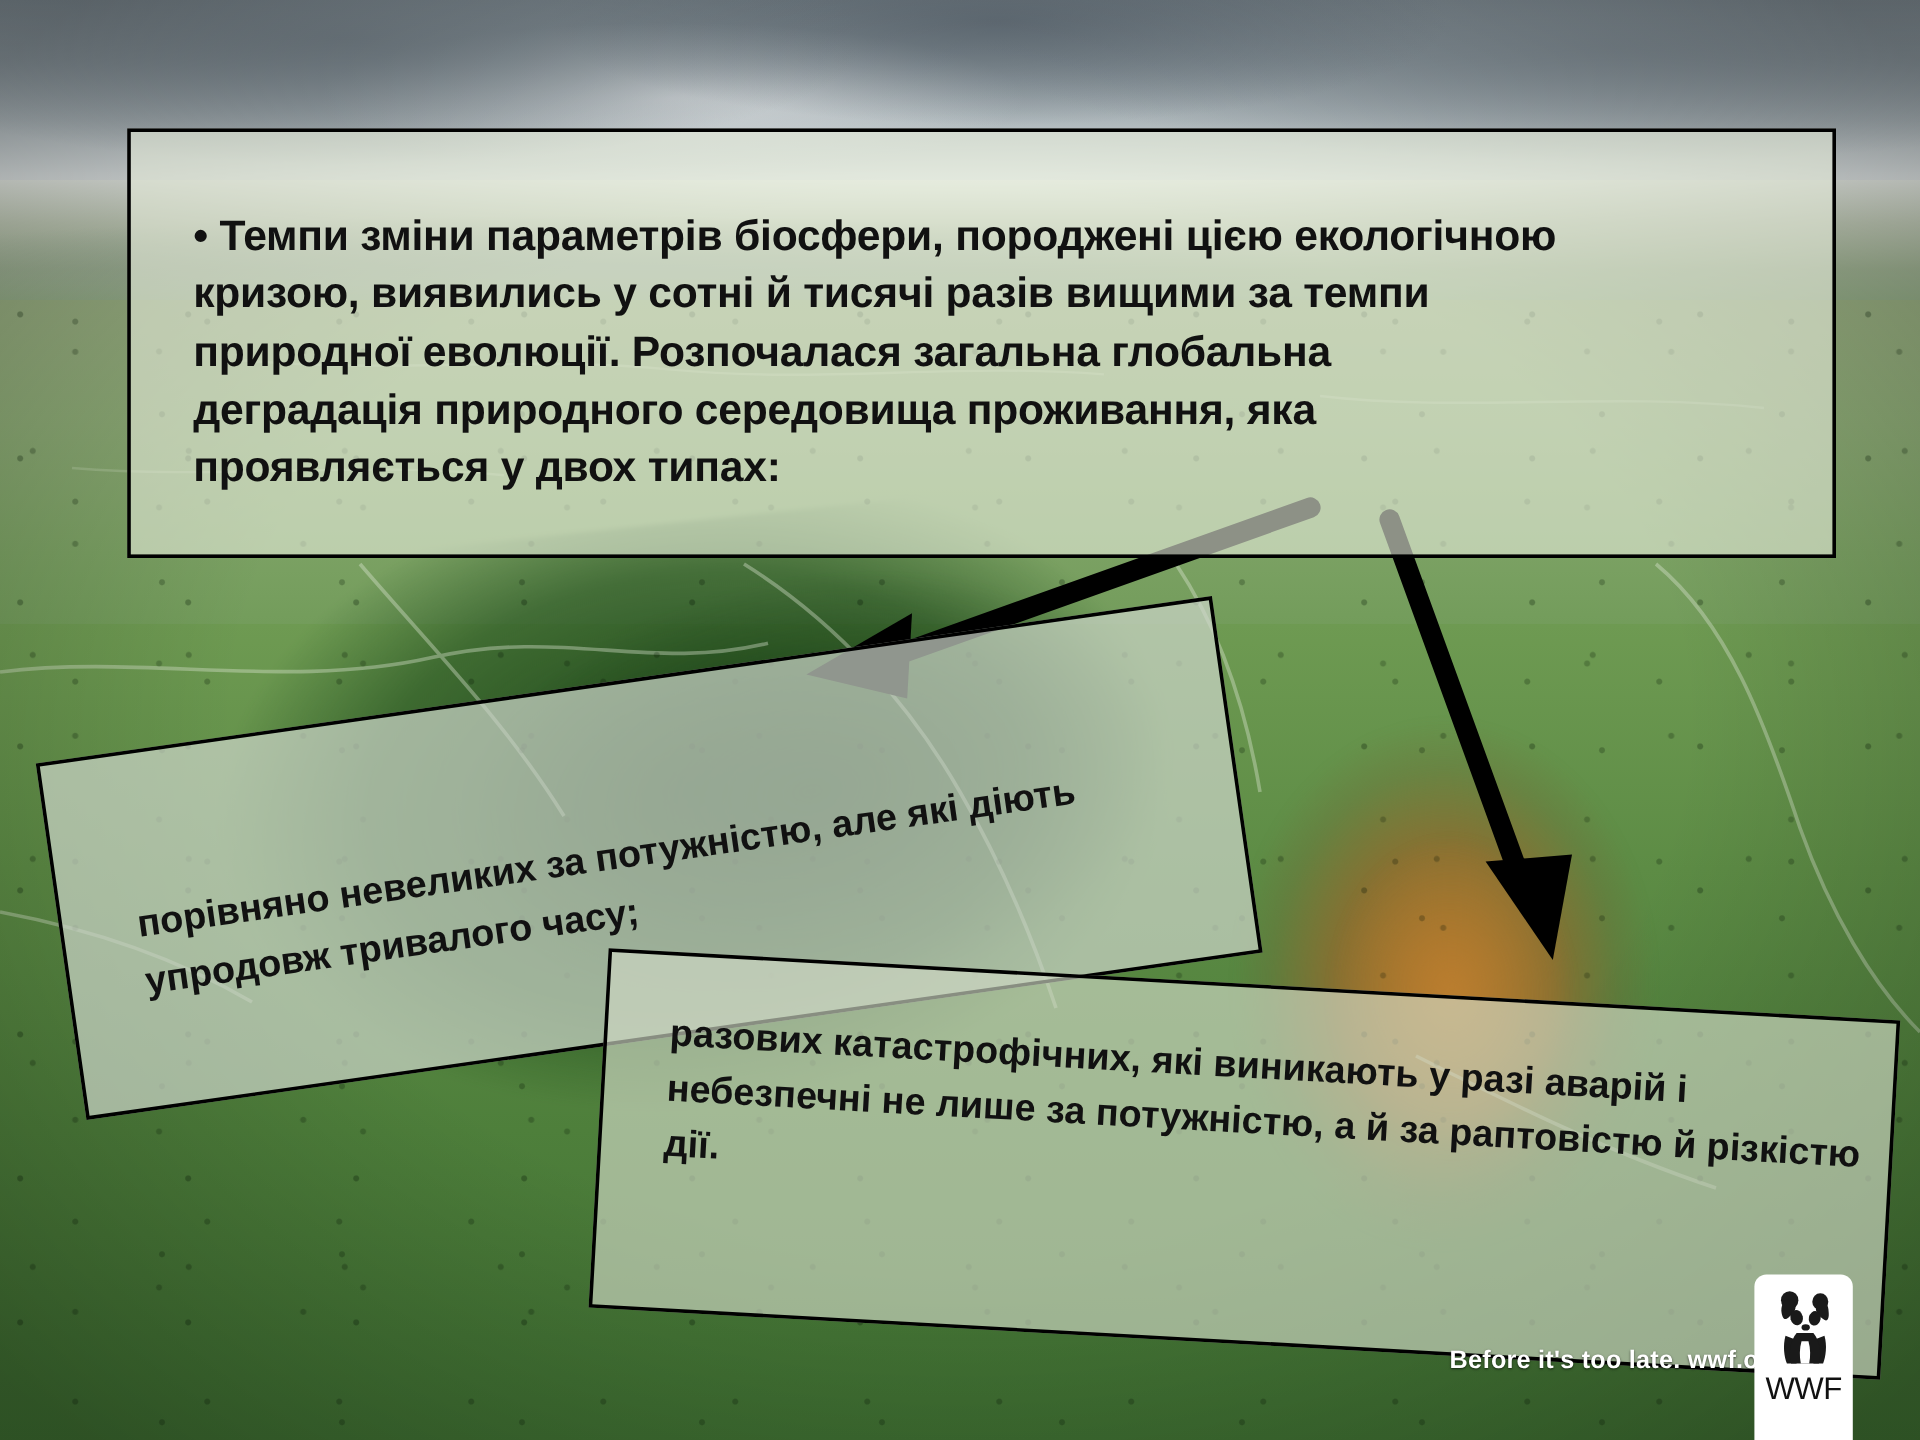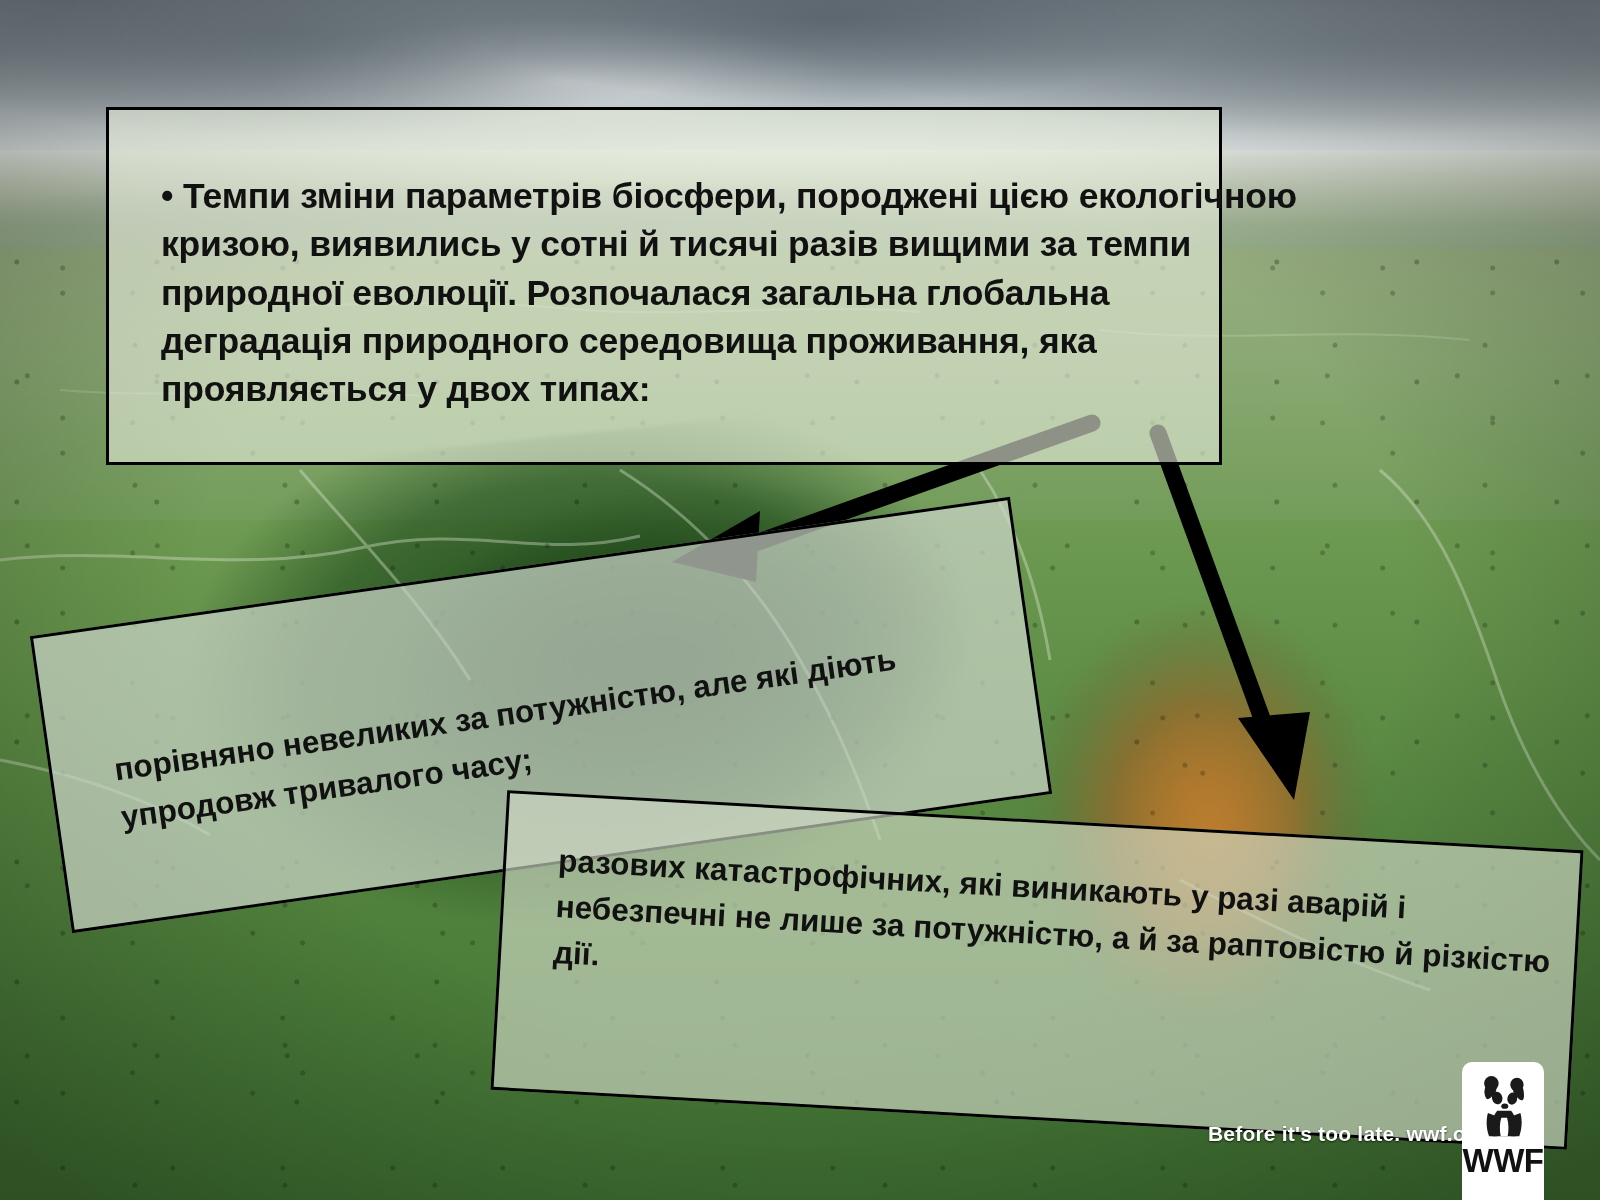--- a/index.html
+++ b/index.html
@@ -89,21 +89,21 @@
 
   
   .arrows{position:absolute;inset:0;}
   .arrows svg{width:1600px;height:1200px;display:block;}
 
   
   .tbox{position:absolute;border:3px solid #000;box-sizing:border-box;}
   .tbox .inner{position:relative;z-index:2;}
 
   #main-box{
-    left:106px;top:107px;width:1116px;height:358px;
+    left:106px;top:107px;width:1424px;height:358px;
     background:rgba(228,234,216,.62);
     padding:62px 0 0 52px;
   }
   #main-box .inner{
     font-size:35.5px;font-weight:bold;line-height:1.36;color:#111;
     letter-spacing:-0.2px;width:1140px;
   }
 
   #left-box{
     left:46px;top:565px;width:990px;height:300px;
@@ -129,21 +129,21 @@
   
   #wwf-logo{
     position:absolute;left:1462px;top:1062px;width:82px;height:138px;
     background:#fff;border-radius:10px 10px 0 0;
     z-index:9;display:flex;flex-direction:column;align-items:center;
     justify-content:flex-start;padding-top:10px;box-sizing:border-box;
   }
   #wwf-logo .panda{width:58px;height:66px;display:block;}
   #wwf-logo .wwf-word{
     font-family:"Liberation Sans", sans-serif;
-    font-weight:bold;font-size:33px;letter-spacing:-0.5px;color:#111;
+    font-weight:normal;font-size:26px;letter-spacing:-0.5px;color:#111;
     margin-top:6px;line-height:1;
   }
   #wwf-tagline{
     position:absolute;left:1208px;top:1122px;z-index:9;
     color:#fff;font-weight:bold;font-size:21px;letter-spacing:.2px;
     text-shadow:0 1px 2px rgba(0,0,0,.65);
     font-family:"Liberation Sans", sans-serif;white-space:nowrap;
   }
 </style>
 </head>

